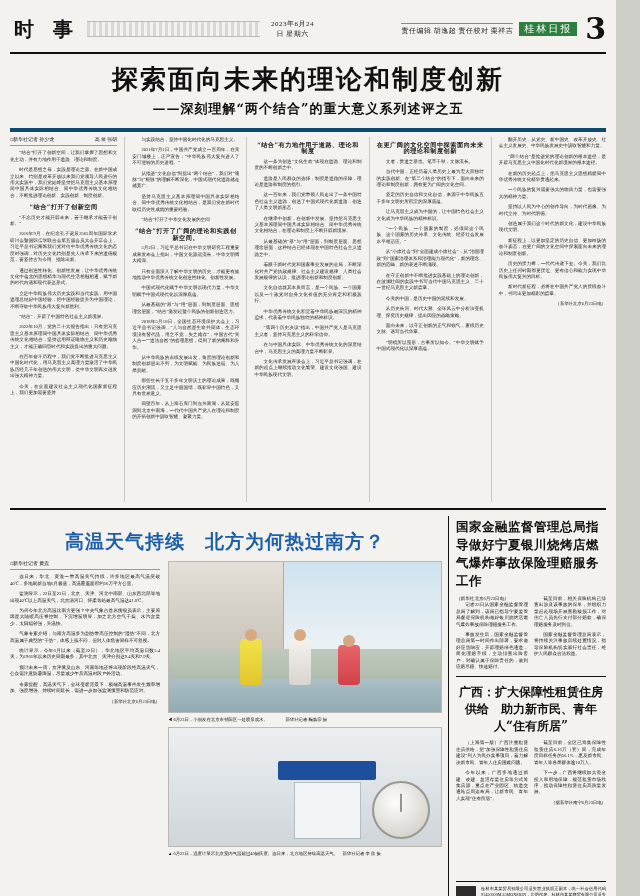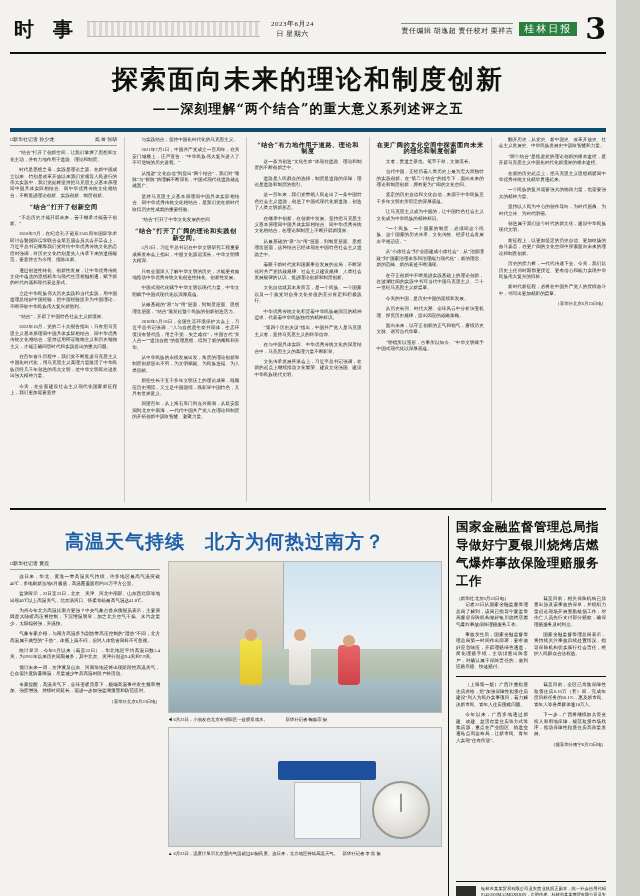--- a/index.html
+++ b/index.html
@@ -461,20 +461,21 @@
       <div class="right-sub">
         <div>（新华社北京6月23日电）</div>
         <p>记者23日从国家金融监督管理总局了解到，该局已指导宁夏监管局督促保险机构做好银川烧烤店燃气爆炸事故保险理赔服务工作。</p>
         <p>事故发生后，国家金融监督管理总局第一时间作出部署，要求做好应急响应，开辟理赔绿色通道，简化理赔手续，主动排查出险客户，对确认属于保险责任的，做到应赔尽赔、快速赔付。</p>
         <p>截至目前，相关保险机构已排查出涉及该事故的保单，并组织力量赶赴现场开展查勘核损工作，对伤亡人员先行支付部分赔款，确保理赔服务及时到位。</p>
         <p>国家金融监督管理总局表示，将持续关注事故后续处置情况，指导保险机构切实履行社会责任，维护人民群众合法权益。</p>
       </div>
 
       <div class="hr-thin"></div>
 
+      <div class="right-head2">广西：扩大保障性租赁住房供给　助力新市民、青年人“住有所居”</div>
       <div class="right-sub">
         <p>（上海第一版）广西注重租赁住房供给，把“加强保障性租赁住房建设”列入为民办实事项目，着力解决新市民、青年人住房困难问题。</p>
         <p>今年以来，广西多地通过新建、改建、盘活存量住房等方式筹集房源，重点在产业园区、轨道交通站点周边布局，让新市民、青年人实现“住有所居”。</p>
         <p>截至目前，全区已筹集保障性租赁住房6.16万（套）间，完成年度目标任务的56.1%，惠及新市民、青年人等各类群体逾10万人。</p>
         <p>下一步，广西将继续加大资金投入和用地保障，规范租赁市场秩序，推动保障性租赁住房高质量发展。</p>
         <p class="src">（据新华社南宁6月23日电）</p>
       </div>
 
       <div class="notice-box">
         <div class="notice-title">遗失声明</div>

